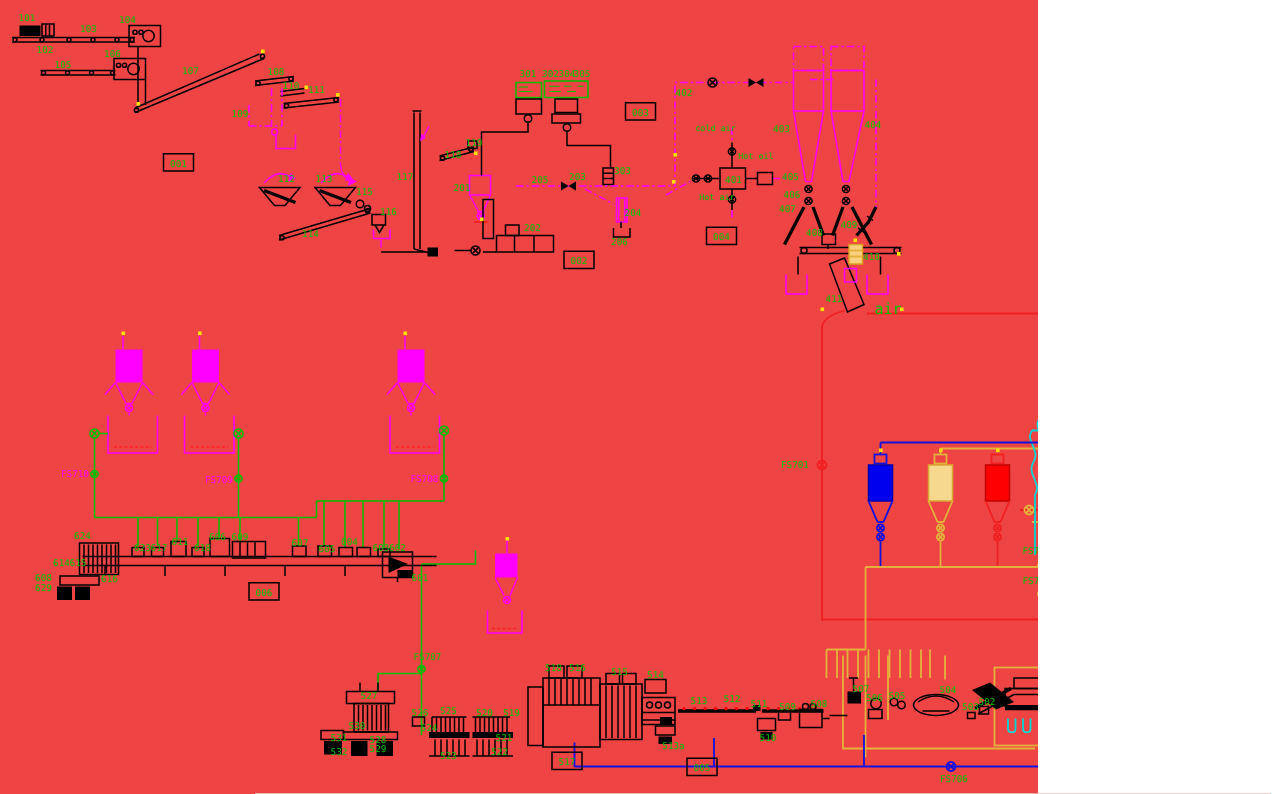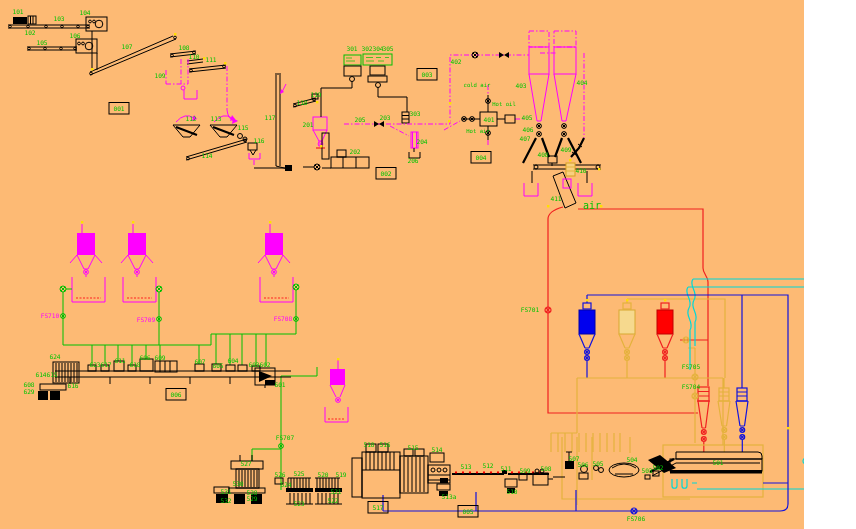--- a/index.html
+++ b/index.html
@@ -1,16 +1,16 @@
 <!DOCTYPE html>
 <html><head>
 <meta charset="utf-8">
 <style>
   html,body{margin:0;padding:0;background:#fff;font-family:"DejaVu Sans",sans-serif;}
-  #stage{position:relative;width:804px;height:529px;background:#fdba74;overflow:hidden;}
+  #stage{position:relative;width:692px;height:529px;background:#ef4444;overflow:hidden;}
   svg{display:block}
   .k{stroke:#000;fill:none;stroke-width:1}
   .k2{stroke:#000;fill:none;stroke-width:2.2}
   .fk{fill:#000;stroke:none}
   .m{stroke:#ff00ff;fill:none;stroke-width:1}
   .fm{fill:#ff00ff;stroke:none}
   .dash{stroke-dasharray:5 2 1.5 2}
   .g{stroke:#00c000;fill:none;stroke-width:1}
   .gt{stroke:#00c000;fill:none;stroke-width:.7}
   .r{stroke:#f02020;fill:none;stroke-width:1.2}

